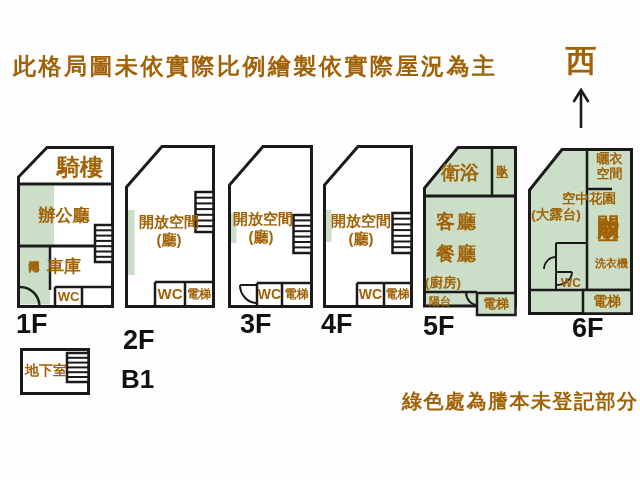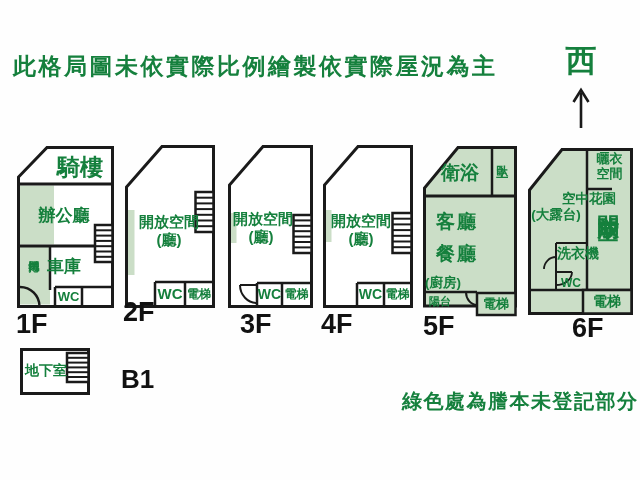--- a/index.html
+++ b/index.html
@@ -3,21 +3,21 @@
 <meta charset="utf-8">
 <style>
   html,body{margin:0;padding:0;}
   body{
     width:640px;height:480px;position:relative;overflow:hidden;
     background:#fefefe;
     font-family:"Liberation Sans","DejaVu Sans",sans-serif;
     color:#111;
   }
   .abs{position:absolute;}
-  .lbl{position:absolute;font-weight:bold;color:#15803d;white-space:nowrap;line-height:1.1;}
+  .lbl{position:absolute;font-weight:bold;color:#a16207;white-space:nowrap;line-height:1.1;}
   .ctr{text-align:center;}
   .vert{writing-mode:vertical-rl;text-orientation:upright;}
   .floor{position:absolute;}
   .floor svg{position:absolute;left:0;top:0;}
   .floorlabel{position:absolute;font-weight:bold;font-size:27px;color:#111;letter-spacing:0px;}
   svg line, svg path, svg rect{stroke-linecap:butt;}
 </style>
 </head>
 <body>
 
@@ -76,21 +76,21 @@
     </g>
     <line x1="30" y1="137" x2="88.5" y2="137" stroke="#1a1a1a" stroke-width="2.5"></line>
     <line x1="30" y1="137" x2="30" y2="161.5" stroke="#1a1a1a" stroke-width="2.5"></line>
     <line x1="60" y1="137" x2="60" y2="161.5" stroke="#1a1a1a" stroke-width="2.5"></line>
   </svg>
   <div class="lbl ctr" style="left:10px;top:69px;width:68px;font-size:15px;">開放空間</div>
   <div class="lbl ctr" style="left:10px;top:87px;width:68px;font-size:15px;">(廳)</div>
   <div class="lbl ctr" style="left:30px;top:141px;width:30px;font-size:15px;">WC</div>
   <div class="lbl ctr" style="left:60px;top:143px;width:28px;font-size:12px;">電梯</div>
 </div>
-<div class="floorlabel" style="left:123px;top:297px;">2F</div>
+<div class="floorlabel" style="left:123px;top:325px;">2F</div>
 
 <div class="floor" style="left:228px;top:145px;width:85px;height:163px;">
   <svg width="85" height="163" viewBox="0 0 85 163">
     <path d="M35,1.5 H83.5 V161.5 H1.5 V40 Z" fill="#ffffff" stroke="#1a1a1a" stroke-width="3"></path>
     <rect x="3" y="68" width="5.5" height="30" fill="#cbdec7"></rect>
     <g>
       <rect x="65.5" y="70" width="18" height="38" fill="#ffffff" stroke="#1a1a1a" stroke-width="2.5"></rect>
       <line x1="65.5" y1="75.4" x2="83.5" y2="75.4" stroke="#1a1a1a" stroke-width="2"></line>
       <line x1="65.5" y1="80.8" x2="83.5" y2="80.8" stroke="#1a1a1a" stroke-width="2"></line>
       <line x1="65.5" y1="86.2" x2="83.5" y2="86.2" stroke="#1a1a1a" stroke-width="2"></line>
@@ -165,21 +165,21 @@
     <line x1="28" y1="95" x2="28" y2="142" stroke="#1a1a1a" stroke-width="2"></line>
     <line x1="28" y1="124" x2="44" y2="124" stroke="#1a1a1a" stroke-width="2"></line>
     <path d="M28,109 A12,12 0 0 0 16,121" fill="none" stroke="#1a1a1a" stroke-width="1.8"></path>
     <path d="M44,124 A16,13 0 0 1 28,137" fill="none" stroke="#1a1a1a" stroke-width="1.8"></path>
   </svg>
   <div class="lbl ctr" style="left:60px;top:4px;width:43px;font-size:13px;">曬衣</div>
   <div class="lbl ctr" style="left:60px;top:19px;width:43px;font-size:13px;">空間</div>
   <div class="lbl ctr" style="left:1px;top:44px;width:54px;font-size:13.5px;margin-left:33px;">空中花園</div>
   <div class="lbl ctr" style="left:1px;top:60px;width:54px;font-size:13.5px;">(大露台)</div>
   <div class="lbl vert" style="left:68px;top:50px;font-size:22px;letter-spacing:1px;">開放空間</div>
-  <div class="lbl" style="left:29px;top:98px;font-size:14px;">洗衣機</div>
+  <div class="lbl" style="left:29px;top:109px;font-size:11px;padding-left:38px;">洗衣機</div>
   <div class="lbl" style="left:33px;top:129px;font-size:12px;">WC</div>
   <div class="lbl ctr" style="left:55px;top:146px;width:48px;font-size:14px;">電梯</div>
 </div>
 <div class="floorlabel" style="left:528px;top:313px;margin-left:44px;">6F</div>
 
 <div class="floor" style="left:20px;top:348px;width:70px;height:56px;">
   <svg width="70" height="47" viewBox="0 0 70 47">
     <rect x="1.5" y="1.5" width="67" height="44" fill="#ffffff" stroke="#1a1a1a" stroke-width="3"></rect>
     <g>
       <rect x="47" y="5" width="21.5" height="29" fill="#ffffff" stroke="#1a1a1a" stroke-width="2.5"></rect>

